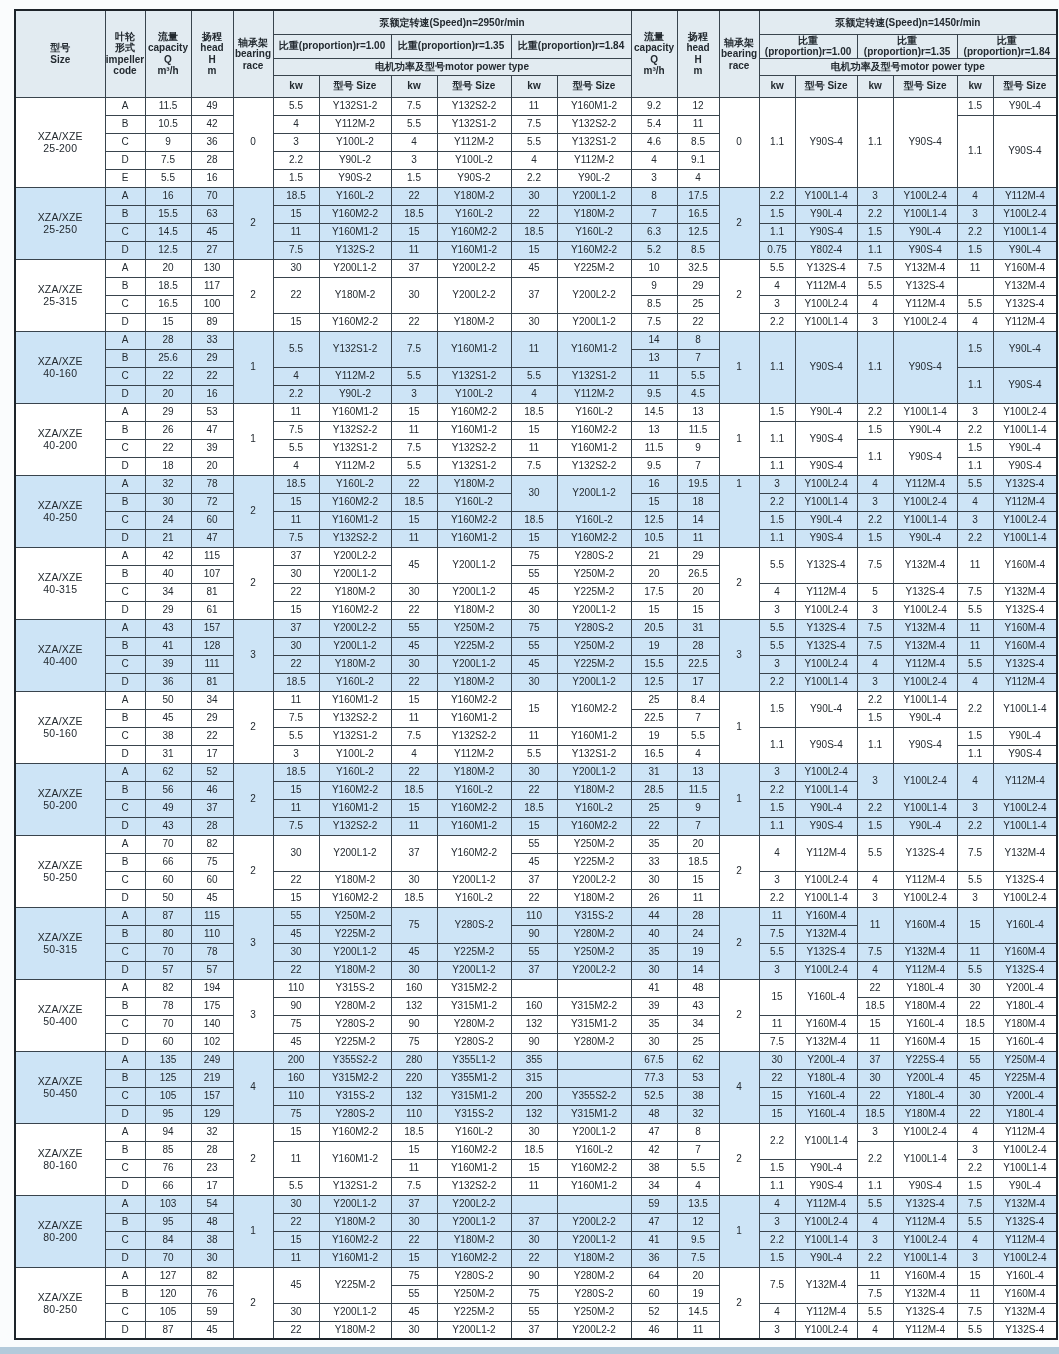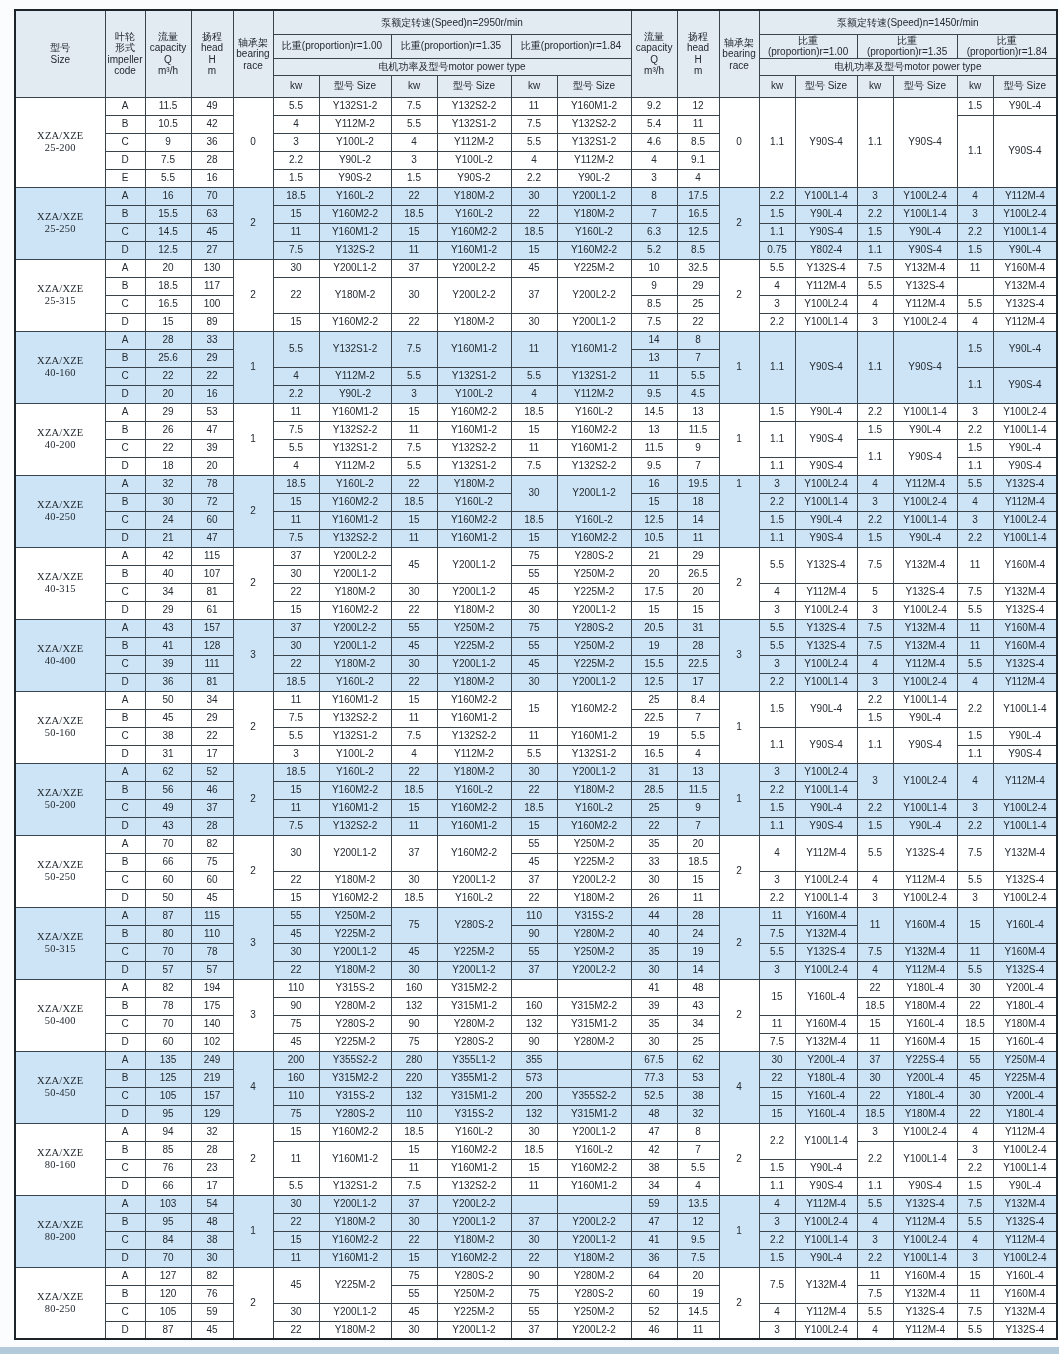--- a/index.html
+++ b/index.html
@@ -13,26 +13,26 @@
     position:relative;overflow:hidden;
   }
   .table-wrap{padding:9px 13px 0 14px;}
   table{border-collapse:collapse;table-layout:fixed;width:1032px;border:2px solid #1d242a;}
   th,td{
     border:1px solid var(--border);
     text-align:center;vertical-align:middle;
     font-size:10px;line-height:1.15;padding:0;overflow:hidden;
     white-space:nowrap;background:#fff;
   }
-  thead th{background:var(--header-bg);white-space:pre-line;font-weight:normal;}
+  thead th{background:var(--header-bg);white-space:pre-line;font-weight:bold;}
   thead tr.h1{height:24px;} thead tr.h2{height:20px;}
   thead tr.h3{height:17px;} thead tr.h4{height:22px;}
   tbody tr{height:18px;}
   tbody tr.tint td{background:var(--tint);}
-  td.model{white-space:pre-line;font-size:10.5px;letter-spacing:0.2px;font-family:Liberation Serif, serif;}
+  td.model{white-space:pre-line;font-size:10.5px;letter-spacing:0.2px;}
   td.vtop{vertical-align:top;padding-top:2px;}
   thead{border-bottom:1.5px solid #1d242a;}
   .bottom-strip{position:absolute;left:0;bottom:0;width:1059px;height:7px;background:var(--bottom-strip);}
 </style>
 </head>
 <body>
 
 <div class="table-wrap">
   <table>
     <colgroup>
@@ -1105,21 +1105,21 @@
           <td>Y250M-4</td>
         </tr>
         <tr class="tint">
           <td>B</td>
           <td>125</td>
           <td>219</td>
           <td>160</td>
           <td>Y315M2-2</td>
           <td>220</td>
           <td>Y355M1-2</td>
-          <td>573</td>
+          <td>315</td>
           <td></td>
           <td>77.3</td>
           <td>53</td>
           <td>22</td>
           <td>Y180L-4</td>
           <td>30</td>
           <td>Y200L-4</td>
           <td>45</td>
           <td>Y225M-4</td>
         </tr>

